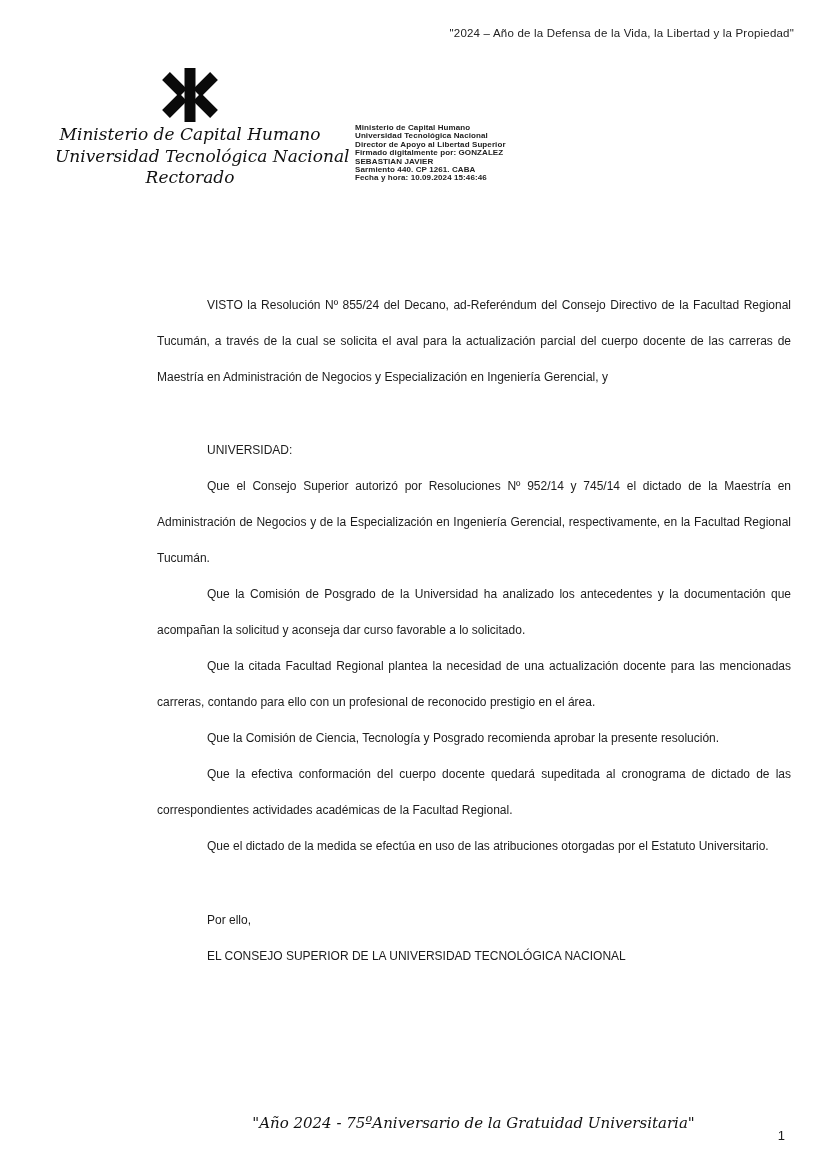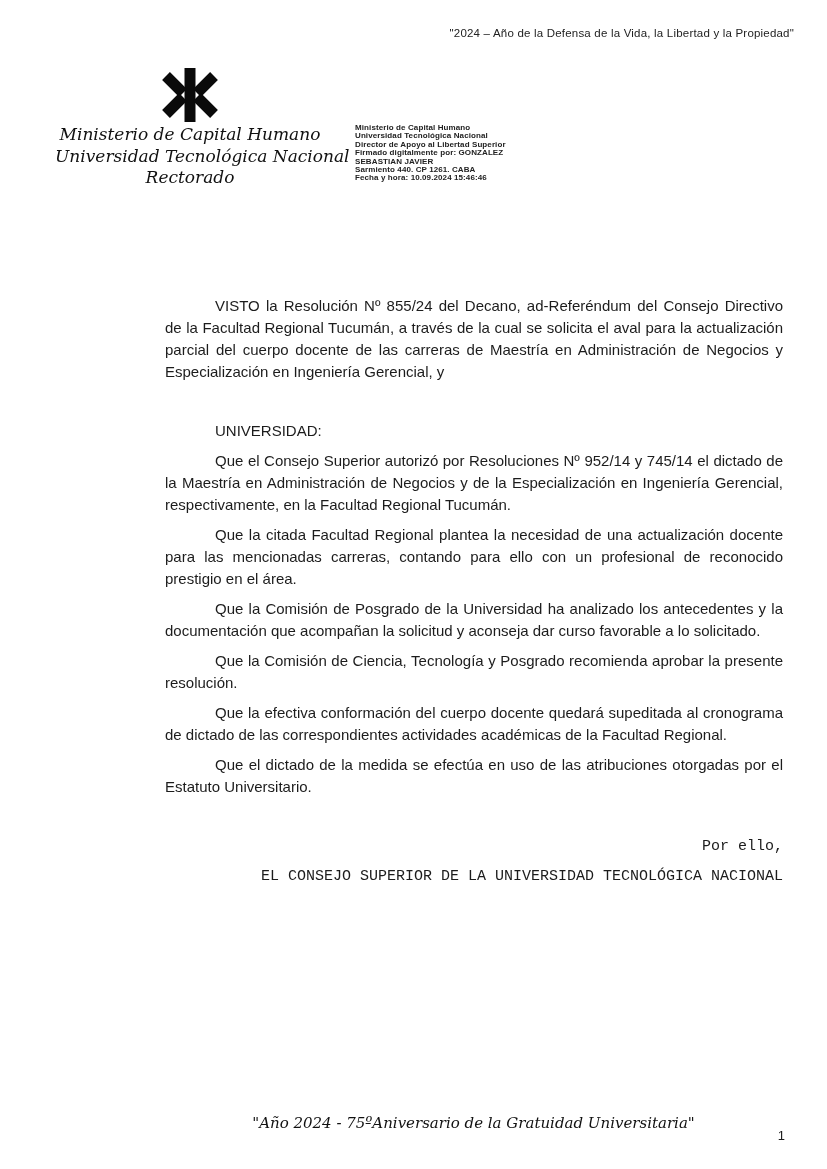--- a/index.html
+++ b/index.html
@@ -64,29 +64,29 @@
     white-space: nowrap;
   }
   
   .body-text {
     position: absolute;
     left: 157px;
     top: 287px;
     width: 634px;
   }
   .body-text p {
-    margin: 8px;
-    font-size: 15px;
-    line-height: 22px;
+    margin: 0;
+    font-size: 12px;
+    line-height: 36px;
     text-indent: 50px;
     text-align: justify;
   }
   .body-text p.gap-before { margin-top: 37px; }
   .body-text p.gap-before-lg { margin-top: 38px; }
-  .body-text p.no-justify { text-align: right; font-family: Liberation Mono, monospace; }
+  .body-text p.no-justify { text-align: left; }
   
   .footer-motto {
     position: absolute;
     left: 120px;
     right: 0;
     top: 1114px;
     text-align: center;
     font-family: "DejaVu Serif", serif;
     font-style: italic;
     font-size: 15px;
@@ -129,22 +129,22 @@
     <div>SEBASTIAN JAVIER</div>
     <div>Sarmiento 440. CP 1261. CABA</div>
     <div>Fecha y hora: 10.09.2024 15:46:46</div>
   </div>
 
 
   <div class="body-text">
     <p>VISTO la Resolución Nº 855/24 del Decano, ad-Referéndum del Consejo Directivo de la Facultad Regional Tucumán, a través de la cual se solicita el aval para la actualización parcial del cuerpo docente de las carreras de Maestría en Administración de Negocios y Especialización en Ingeniería Gerencial, y</p>
     <p class="gap-before">UNIVERSIDAD:</p>
     <p>Que el Consejo Superior autorizó por Resoluciones Nº 952/14 y 745/14 el dictado de la Maestría en Administración de Negocios y de la Especialización en Ingeniería Gerencial, respectivamente, en la Facultad Regional Tucumán.</p>
+    <p>Que la Comisión de Posgrado de la Universidad ha analizado los antecedentes y la documentación que acompañan la solicitud y aconseja dar curso favorable a lo solicitado.</p>
     <p>Que la citada Facultad Regional plantea la necesidad de una actualización docente para las mencionadas carreras, contando para ello con un profesional de reconocido prestigio en el área.</p>
-    <p>Que la Comisión de Posgrado de la Universidad ha analizado los antecedentes y la documentación que acompañan la solicitud y aconseja dar curso favorable a lo solicitado.</p>
     <p>Que la Comisión de Ciencia, Tecnología y Posgrado recomienda aprobar la presente resolución.</p>
     <p>Que la efectiva conformación del cuerpo docente quedará supeditada al cronograma de dictado de las correspondientes actividades académicas de la Facultad Regional.</p>
     <p>Que el dictado de la medida se efectúa en uso de las atribuciones otorgadas por el Estatuto Universitario.</p>
     <p class="gap-before-lg no-justify">Por ello,</p>
     <p class="no-justify">EL CONSEJO SUPERIOR DE LA UNIVERSIDAD TECNOLÓGICA NACIONAL</p>
   </div>
 
   <div class="footer-motto">"Año 2024 - 75ºAniversario de la Gratuidad Universitaria"</div>
   <div class="page-number">1</div>
 

